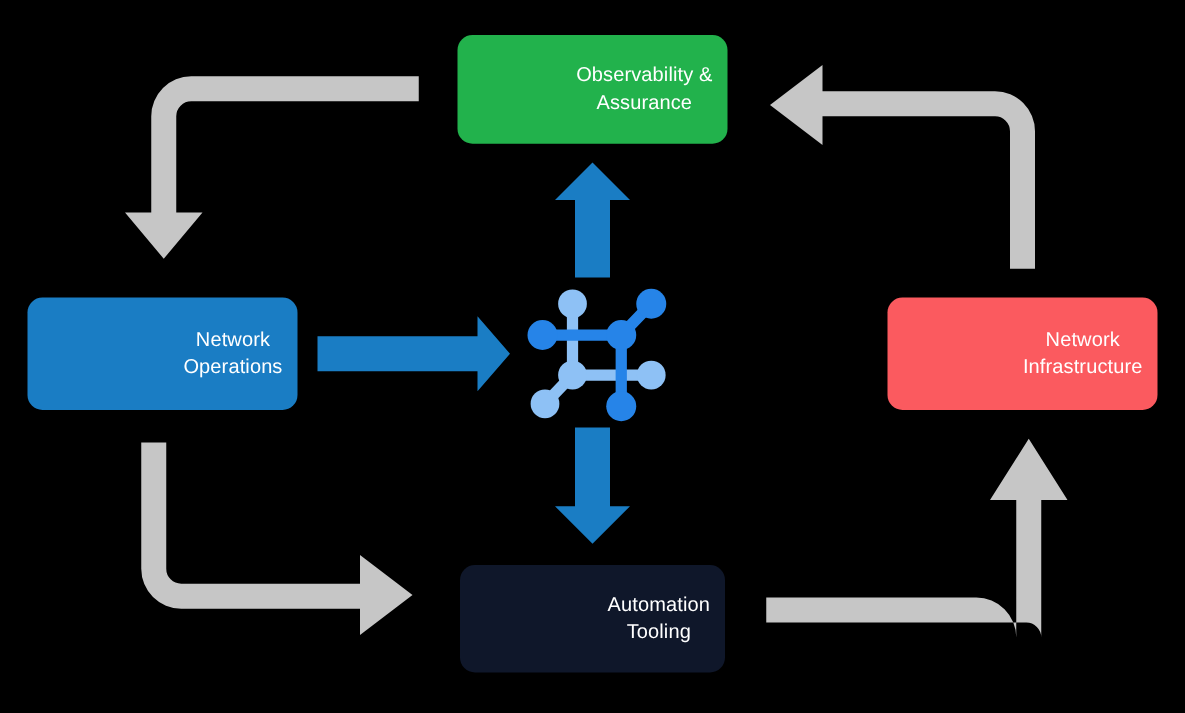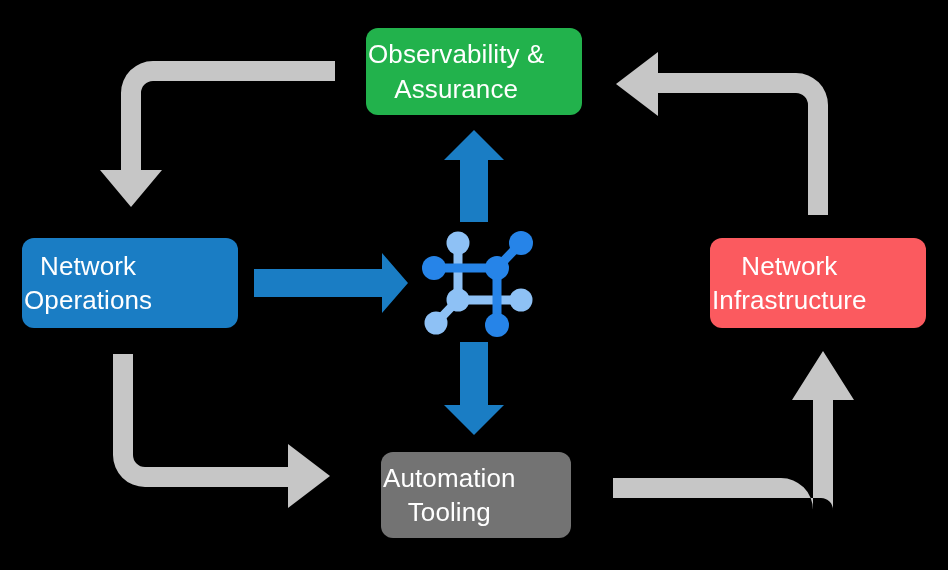--- a/index.html
+++ b/index.html
@@ -21,39 +21,39 @@
     position: absolute;
     left: 0;
     top: 0;
     width: 948px;
     height: 570px;
   }
   .node-box {
     position: absolute;
     display: flex;
     align-items: center;
-    justify-content: flex-start;
+    justify-content: flex-end;
     text-align: center;
     border-radius: 12px;
     color: #ffffff;
-    font-size: 26px;
+    font-size: 16px;
     line-height: 1.32;
     font-weight: 400;
     letter-spacing: 0.1px;
     box-sizing: border-box;
-    padding: 4px 2px;
+    padding: 4px 12px;
   }
   .node-label {
     display: block;
     white-space: pre-line;
   }
   #box-observability { left: 366px; top: 28px;  width: 216px; height: 87px; background: #22B24C; }
   #box-operations    { left: 22px;  top: 238px; width: 216px; height: 90px; background: #1A7DC4; }
   #box-infrastructure{ left: 710px; top: 238px; width: 216px; height: 90px; background: #FB5A5F; }
-  #box-automation    { left: 381px; top: 452px; width: 190px; height: 86px; background: #737373; }
+  #box-automation    { left: 368px; top: 452px; width: 212px; height: 86px; background: #0f172a; }
 </style>
 </head>
 <body>
 
 <div id="canvas">
 
   <svg id="diagram-svg" viewBox="0 0 948 570">
 
     <g>
       <path d="M 335,61 L 153,61 A 32,32 0 0 0 121,93 L 121,170 L 100,170 L 131,207 L 162,170 L 141,170 L 141,93 A 12,12 0 0 1 153,81 L 335,81 Z" fill="#C6C6C6"></path>

